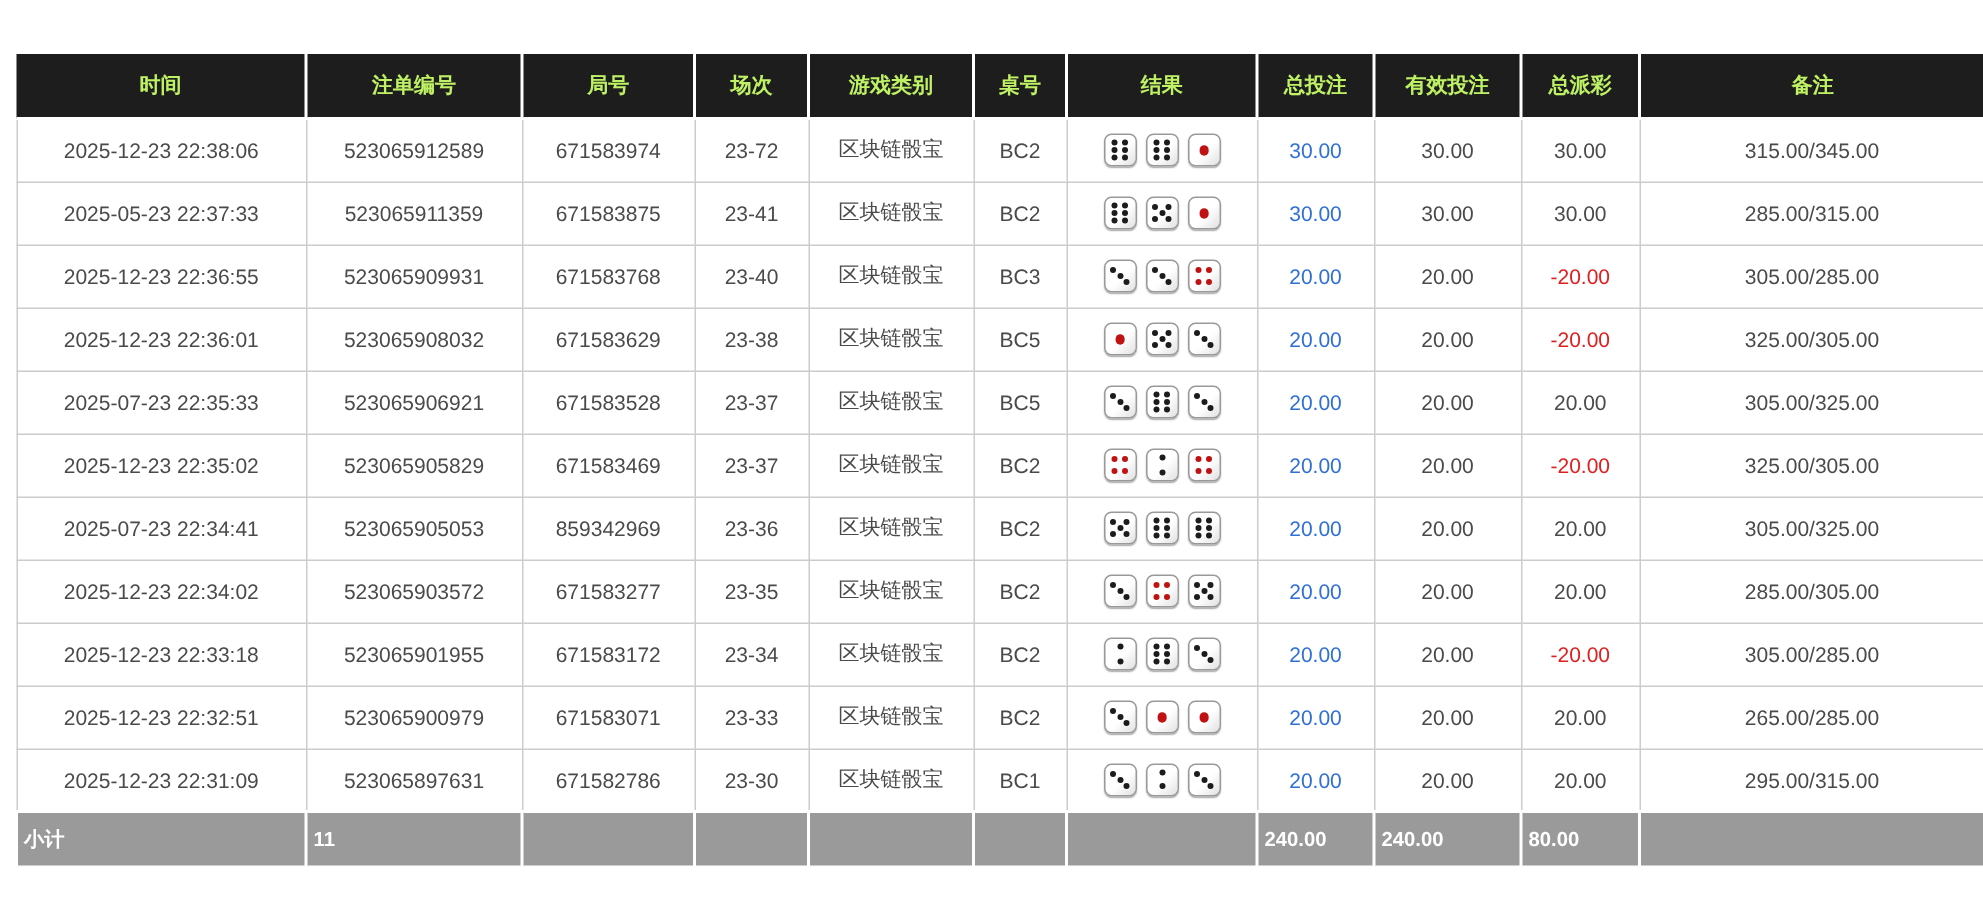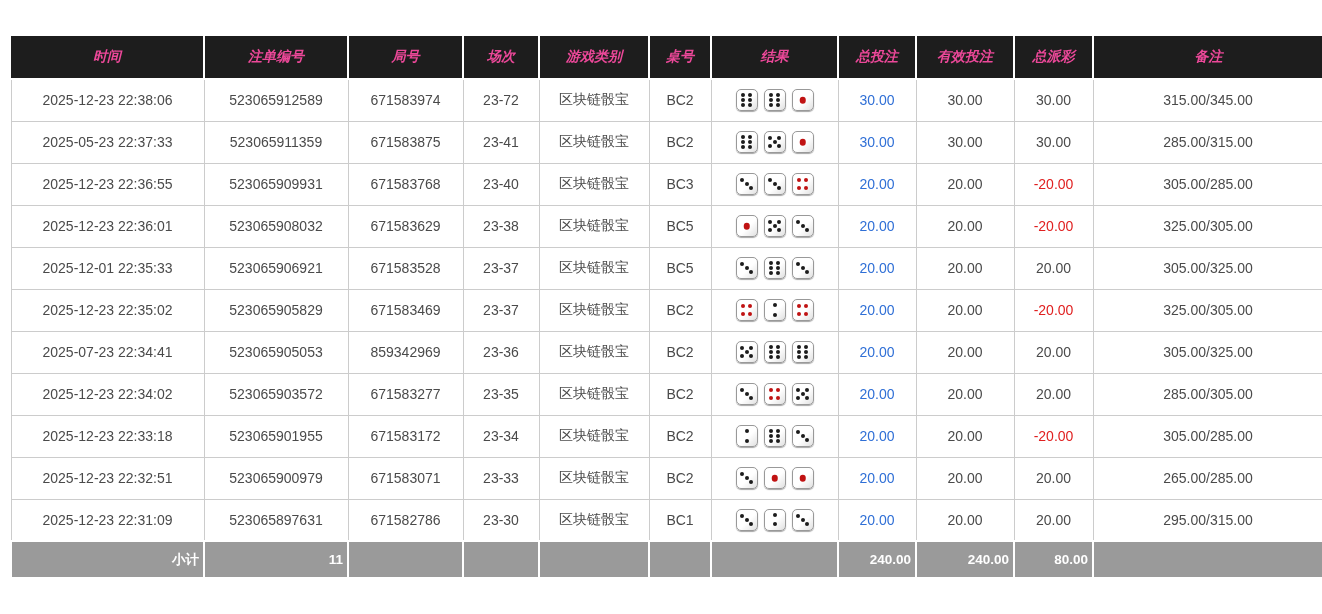--- a/index.html
+++ b/index.html
@@ -14,29 +14,28 @@
     left: 10px; top: 36px;
     width: 1312px;
   }
   table.bet-table {
     border-collapse: collapse;
     table-layout: fixed;
     width: 1312px;
   }
   thead th {
     background: #1d1d1d;
-    color: #ec4899;
+    color: #bef264;
     font-size: 14px;
     font-weight: bold;
     height: 34px;
     text-align: center;
     border-right: 2px solid #ffffff;
     border-bottom: 2px solid #ffffff;
     padding: 12px;
-    font-style: italic;
   }
   thead th:last-child { border-right: none; }
   tbody td {
     background: #ffffff;
     color: #4a4a4a;
     font-size: 14px;
     text-align: center;
     height: 42px;
     border: 1px solid #cccccc;
     padding: 0 4px;
@@ -44,21 +43,21 @@
     white-space: nowrap;
   }
   tbody td.bet-cell span { cursor: pointer; }
   .bet-amount { color: #2f6fd6; }
   .neg { color: #e02020; }
   tfoot td {
     background: #9a9a9a;
     color: #ffffff;
     font-size: 13.5px;
     font-weight: bold;
-    text-align: right;
+    text-align: left;
     height: 37px;
     border: 2px solid #ffffff;
     padding: 0 4px;
   }
   
   .die {
     position: relative;
     display: inline-block;
     width: 22px; height: 22px;
     margin: 0 3px;
@@ -156,21 +155,21 @@
           <td>23-38</td>
           <td>区块链骰宝</td>
           <td>BC5</td>
           <td><span class="die"><span class="pip big" style="left: 50%; top: 50%; background: rgb(192, 18, 18);"></span></span><span class="die"><span class="pip" style="left: 28%; top: 28%; background: rgb(28, 28, 28);"></span><span class="pip" style="left: 72%; top: 28%; background: rgb(28, 28, 28);"></span><span class="pip" style="left: 50%; top: 50%; background: rgb(28, 28, 28);"></span><span class="pip" style="left: 28%; top: 72%; background: rgb(28, 28, 28);"></span><span class="pip" style="left: 72%; top: 72%; background: rgb(28, 28, 28);"></span></span><span class="die"><span class="pip" style="left: 29%; top: 29%; background: rgb(28, 28, 28);"></span><span class="pip" style="left: 50%; top: 50%; background: rgb(28, 28, 28);"></span><span class="pip" style="left: 71%; top: 71%; background: rgb(28, 28, 28);"></span></span></td>
           <td class="bet-cell"><span class="bet-amount">20.00</span></td>
           <td>20.00</td>
           <td class="neg">-20.00</td>
           <td>325.00/305.00</td>
         </tr>
         <tr>
-          <td>2025-12-01 22:35:33</td>
+          <td>2025-07-23 22:35:33</td>
           <td>523065906921</td>
           <td>671583528</td>
           <td>23-37</td>
           <td>区块链骰宝</td>
           <td>BC5</td>
           <td><span class="die"><span class="pip" style="left: 29%; top: 29%; background: rgb(28, 28, 28);"></span><span class="pip" style="left: 50%; top: 50%; background: rgb(28, 28, 28);"></span><span class="pip" style="left: 71%; top: 71%; background: rgb(28, 28, 28);"></span></span><span class="die"><span class="pip" style="left: 33%; top: 26%; background: rgb(28, 28, 28);"></span><span class="pip" style="left: 33%; top: 50%; background: rgb(28, 28, 28);"></span><span class="pip" style="left: 33%; top: 74%; background: rgb(28, 28, 28);"></span><span class="pip" style="left: 67%; top: 26%; background: rgb(28, 28, 28);"></span><span class="pip" style="left: 67%; top: 50%; background: rgb(28, 28, 28);"></span><span class="pip" style="left: 67%; top: 74%; background: rgb(28, 28, 28);"></span></span><span class="die"><span class="pip" style="left: 29%; top: 29%; background: rgb(28, 28, 28);"></span><span class="pip" style="left: 50%; top: 50%; background: rgb(28, 28, 28);"></span><span class="pip" style="left: 71%; top: 71%; background: rgb(28, 28, 28);"></span></span></td>
           <td class="bet-cell"><span class="bet-amount">20.00</span></td>
           <td>20.00</td>
           <td>20.00</td>
           <td>305.00/325.00</td>

